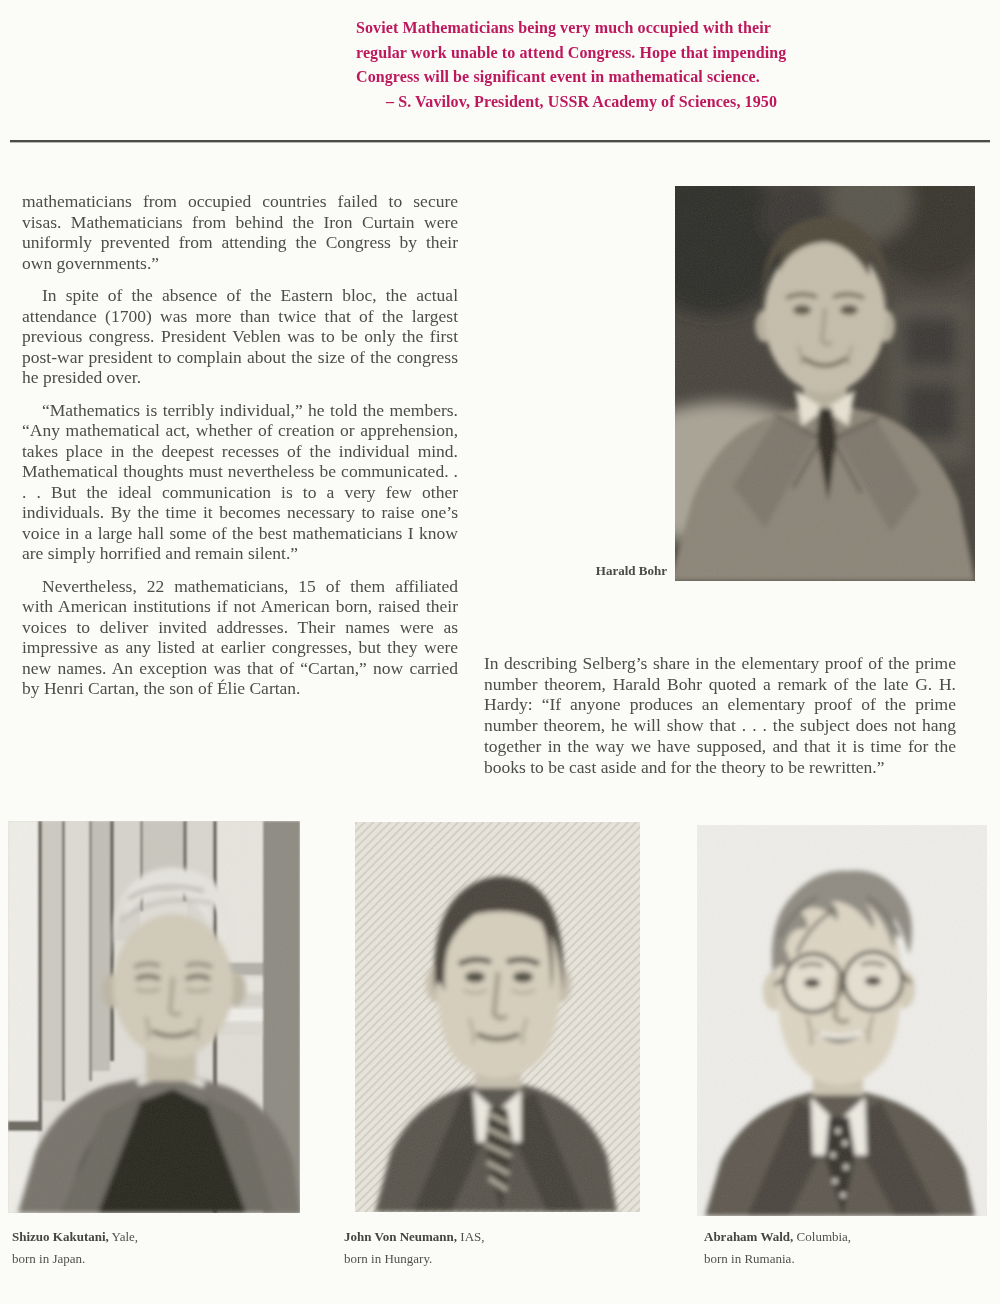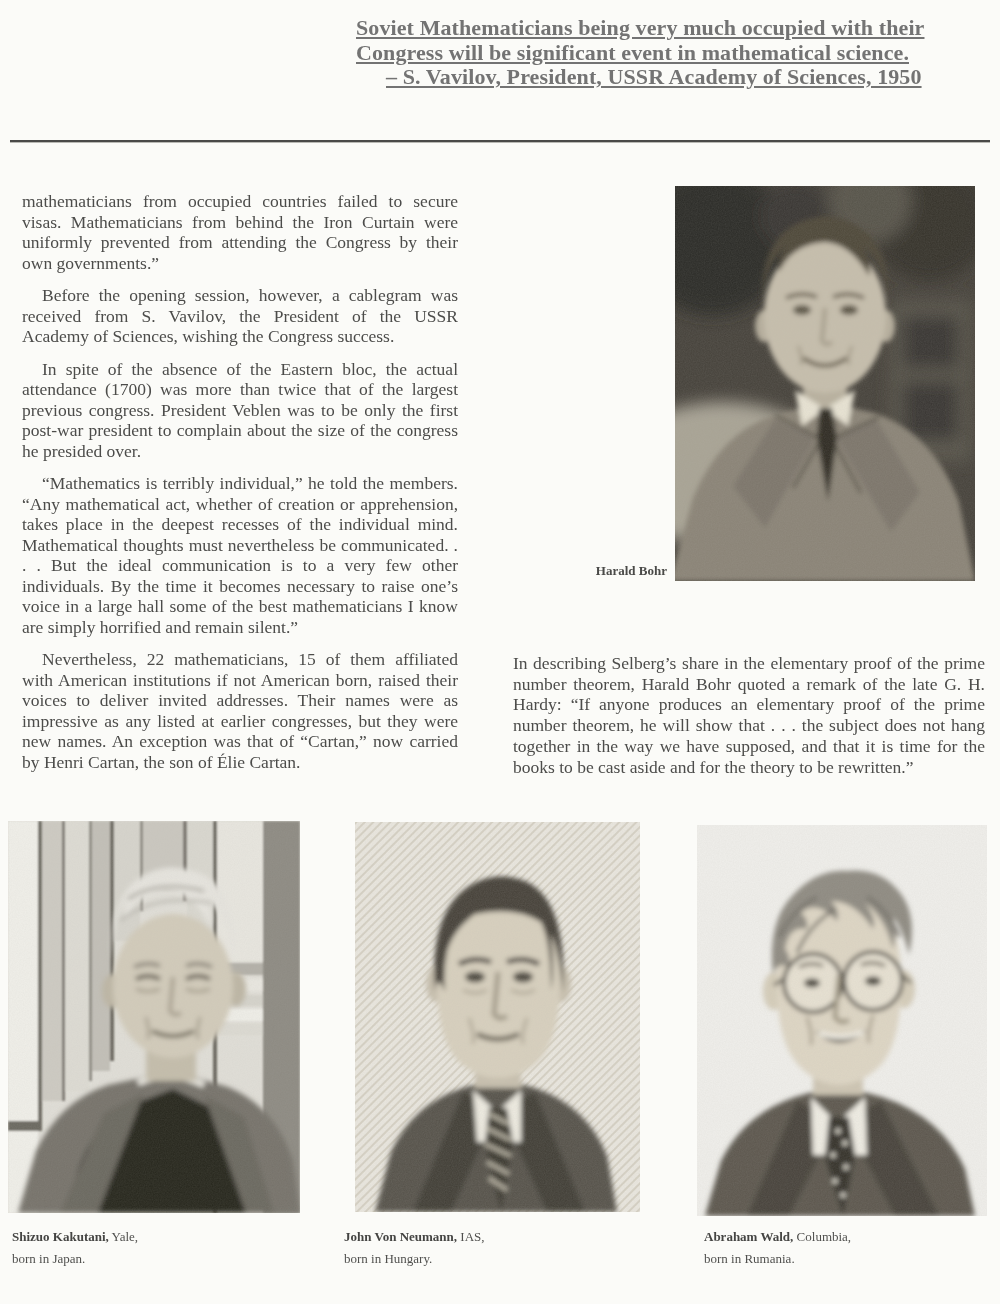--- a/index.html
+++ b/index.html
@@ -9,41 +9,41 @@
     font-family:"Liberation Serif", serif;
     color:#454545;
     position:relative;
     overflow:hidden;
   }
   .page{position:absolute;inset:0;}
 
   
   .quote{
     position:absolute;left:356px;top:16px;width:634px;
-    font-weight:bold;font-size:22px;line-height:24.5px;
-    color:#737373;letter-spacing:0.1px;text-decoration:underline;
+    font-weight:bold;font-size:16px;line-height:24.5px;
+    color:#be185d;letter-spacing:0.1px;
   }
   .quote-attr{padding-left:30px;}
 
   
   .rule{
     position:absolute;left:10px;top:140px;width:980px;height:3px;
     background:linear-gradient(#4a4a48 0 2px,#b9b9b4 2px 3px);
   }
 
   
   .left-col{
     position:absolute;left:10px;top:179px;width:460px;
     font-size:17.5px;line-height:20.5px;text-align:justify;color:#4c4c4a;
   }
   .left-col p{margin:12px;}
   .left-col p.indent{text-indent:20px;}
 
   .right-col{
-    position:absolute;left:513px;top:653px;width:472px;
+    position:absolute;left:484px;top:653px;width:472px;
     font-size:17.5px;line-height:20.7px;text-align:justify;color:#4c4c4a;
   }
   .right-col p{margin:0;}
 
   
   .photo{position:absolute;overflow:hidden;background:#d8d6d0;}
   .photo svg{display:block;}
   .photo-bohr{left:675px;top:186px;width:300px;height:395px;}
   .photo-kakutani{left:8px;top:821px;width:292px;height:392px;}
   .photo-vonneumann{left:355px;top:822px;width:285px;height:390px;}
@@ -85,29 +85,29 @@
       <rect width="6" height="6" fill="#eae7df"></rect>
       <line x1="1" y1="0" x2="1" y2="6" stroke="#d6d1c4" stroke-width="2"></line>
     </pattern>
   </defs>
 </svg>
 
 <div class="page">
 
   <div class="quote">
     <div>Soviet Mathematicians being very much occupied with their</div>
+    <div>regular work unable to attend Congress. Hope that impending</div>
     <div>Congress will be significant event in mathematical science.</div>
     <div class="quote-attr">– S. Vavilov, President, USSR Academy of Sciences, 1950</div>
   </div>
 
   <div class="rule"></div>
 
   <div class="left-col">
     <p>mathematicians from occupied countries failed to secure visas. Mathematicians from behind the Iron Curtain were uniformly prevented from attending the Congress by their own governments.”</p>
-    <p class="indent">Before the opening session, however, a cablegram was received from S. Vavilov, the President of the USSR Academy of Sciences, wishing the Congress success.</p>
     <p class="indent">In spite of the absence of the Eastern bloc, the actual attendance (1700) was more than twice that of the largest previous congress. President Veblen was to be only the first post-war president to complain about the size of the congress he presided over.</p>
     <p class="indent">“Mathematics is terribly individual,” he told the members. “Any mathematical act, whether of creation or apprehension, takes place in the deepest recesses of the individual mind. Mathematical thoughts must nevertheless be communicated. . . . But the ideal communication is to a very few other individuals. By the time it becomes necessary to raise one’s voice in a large hall some of the best mathematicians I know are simply horrified and remain silent.”</p>
     <p class="indent">Nevertheless, 22 mathematicians, 15 of them affiliated with American institutions if not American born, raised their voices to deliver invited addresses. Their names were as impressive as any listed at earlier congresses, but they were new names. An exception was that of “Cartan,” now carried by Henri Cartan, the son of Élie Cartan.</p>
   </div>
 
   <div class="photo photo-bohr">
     <svg width="300" height="395" viewBox="0 0 300 395">
       <rect width="300" height="395" fill="#45413a"></rect>
       <g filter="url(#blur8)">
         <circle cx="38" cy="55" r="75" fill="#2c2a25"></circle>

